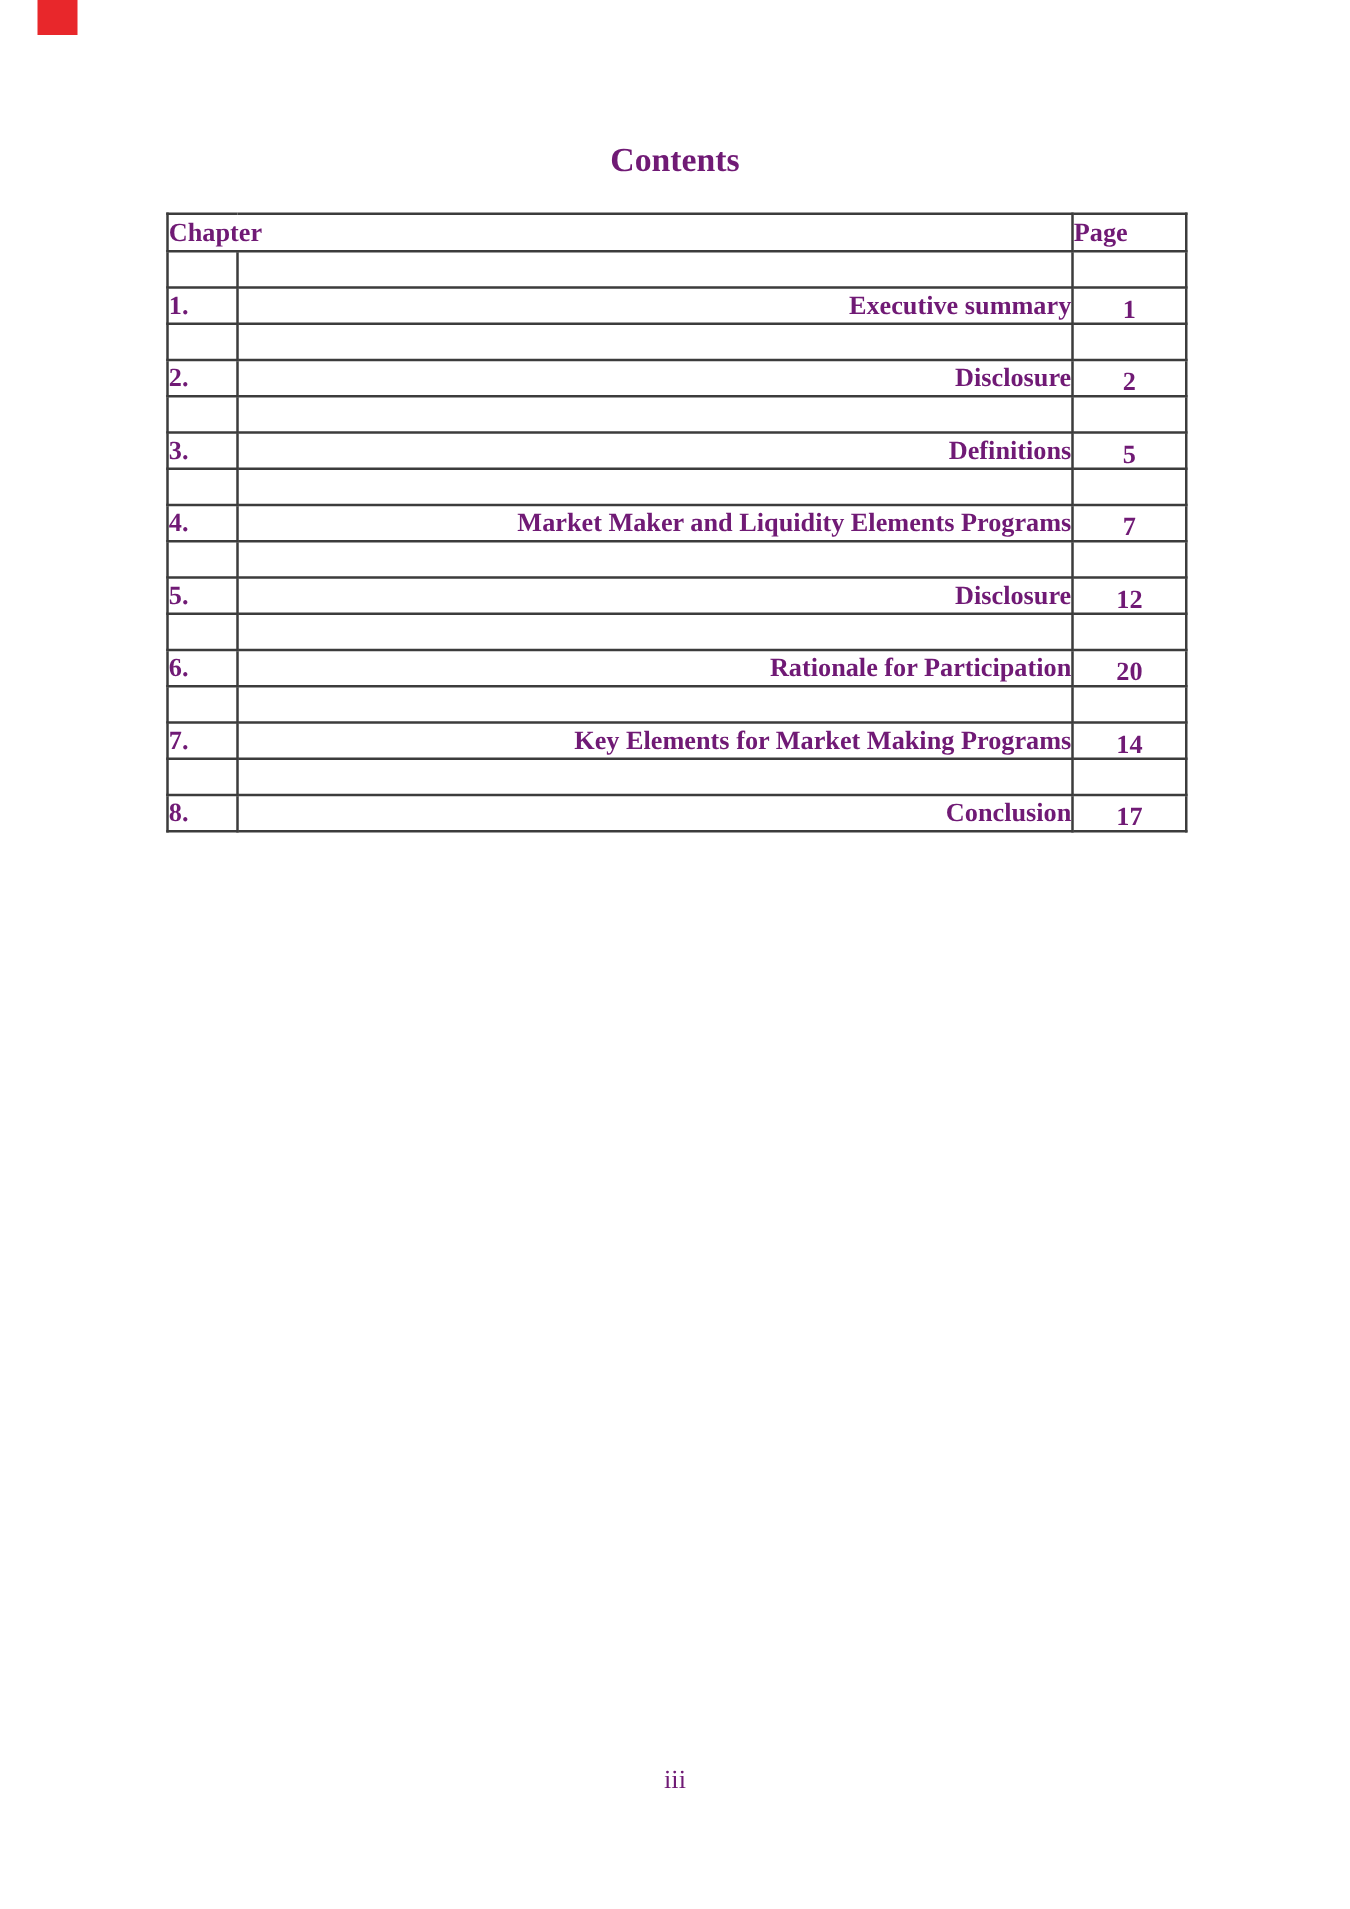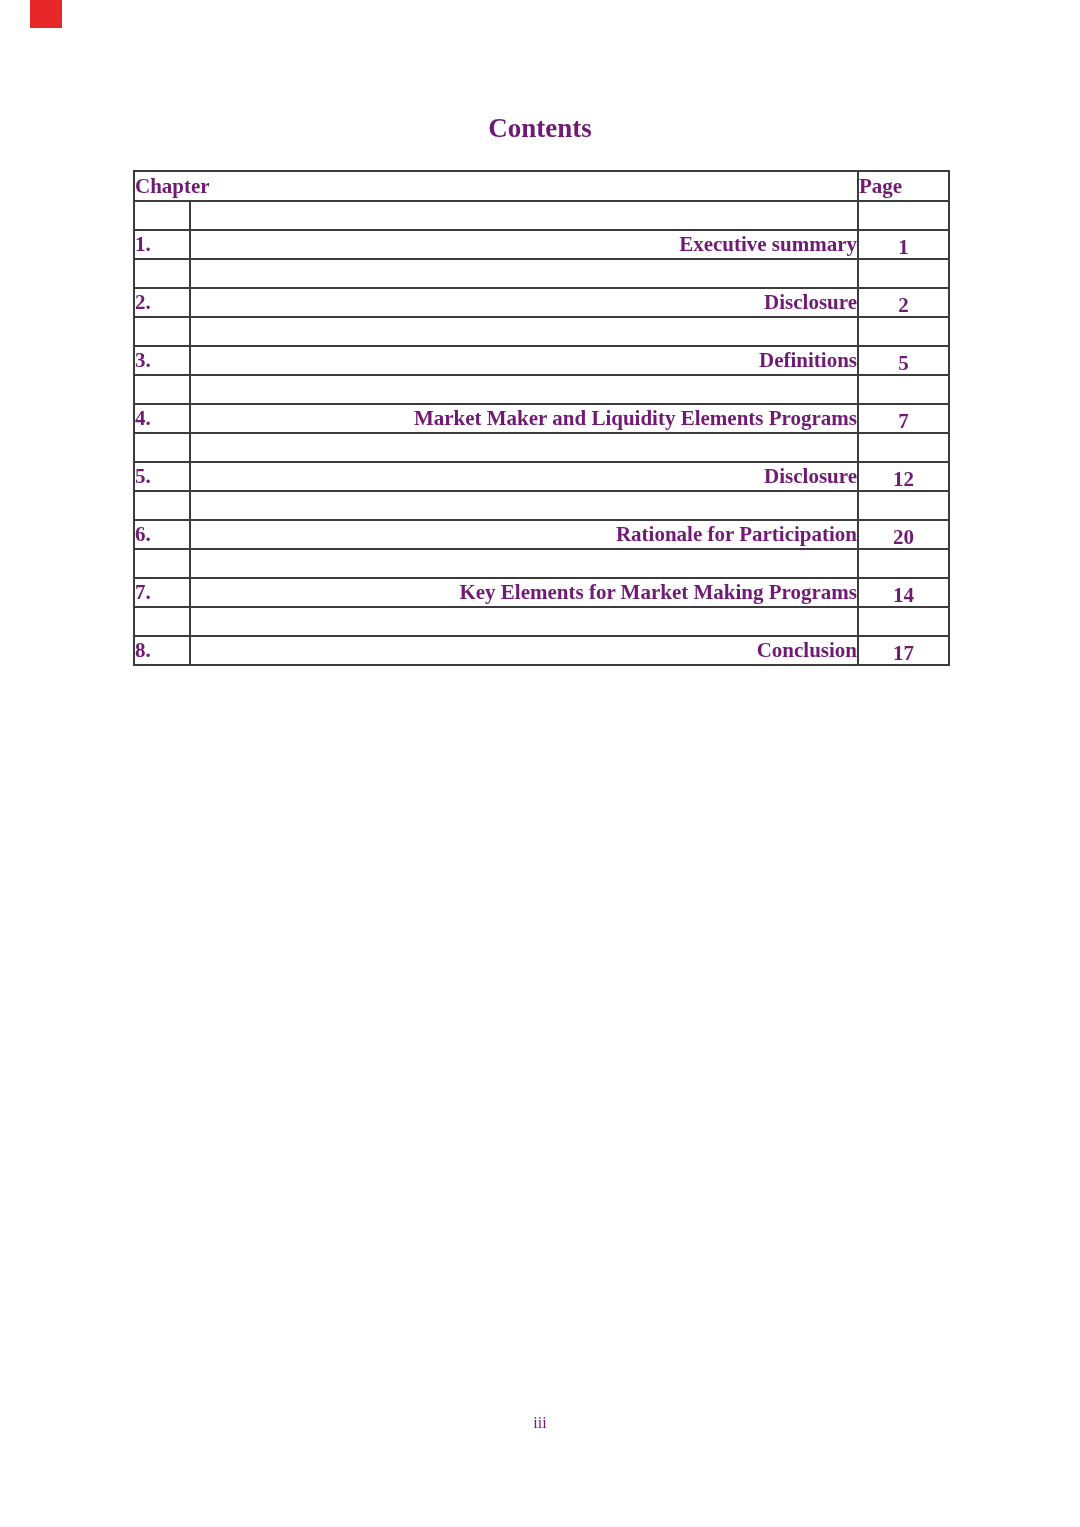--- a/index.html
+++ b/index.html
@@ -63,21 +63,21 @@
   td.c-page .pg {
     display: inline-block;
     transform: translateY(3px);
   }
   .footer-pagenum {
     position: absolute;
     top: 1410px;
     left: 0;
     width: 100%;
     text-align: center;
-    font-size: 16px;
+    font-size: 21px;
     line-height: 26px;
     font-weight: 400;
   }
 </style>
 </head>
 <body>
 
 <div class="page">
 
   <div class="red-marker" style="background:#e8272b"></div>

